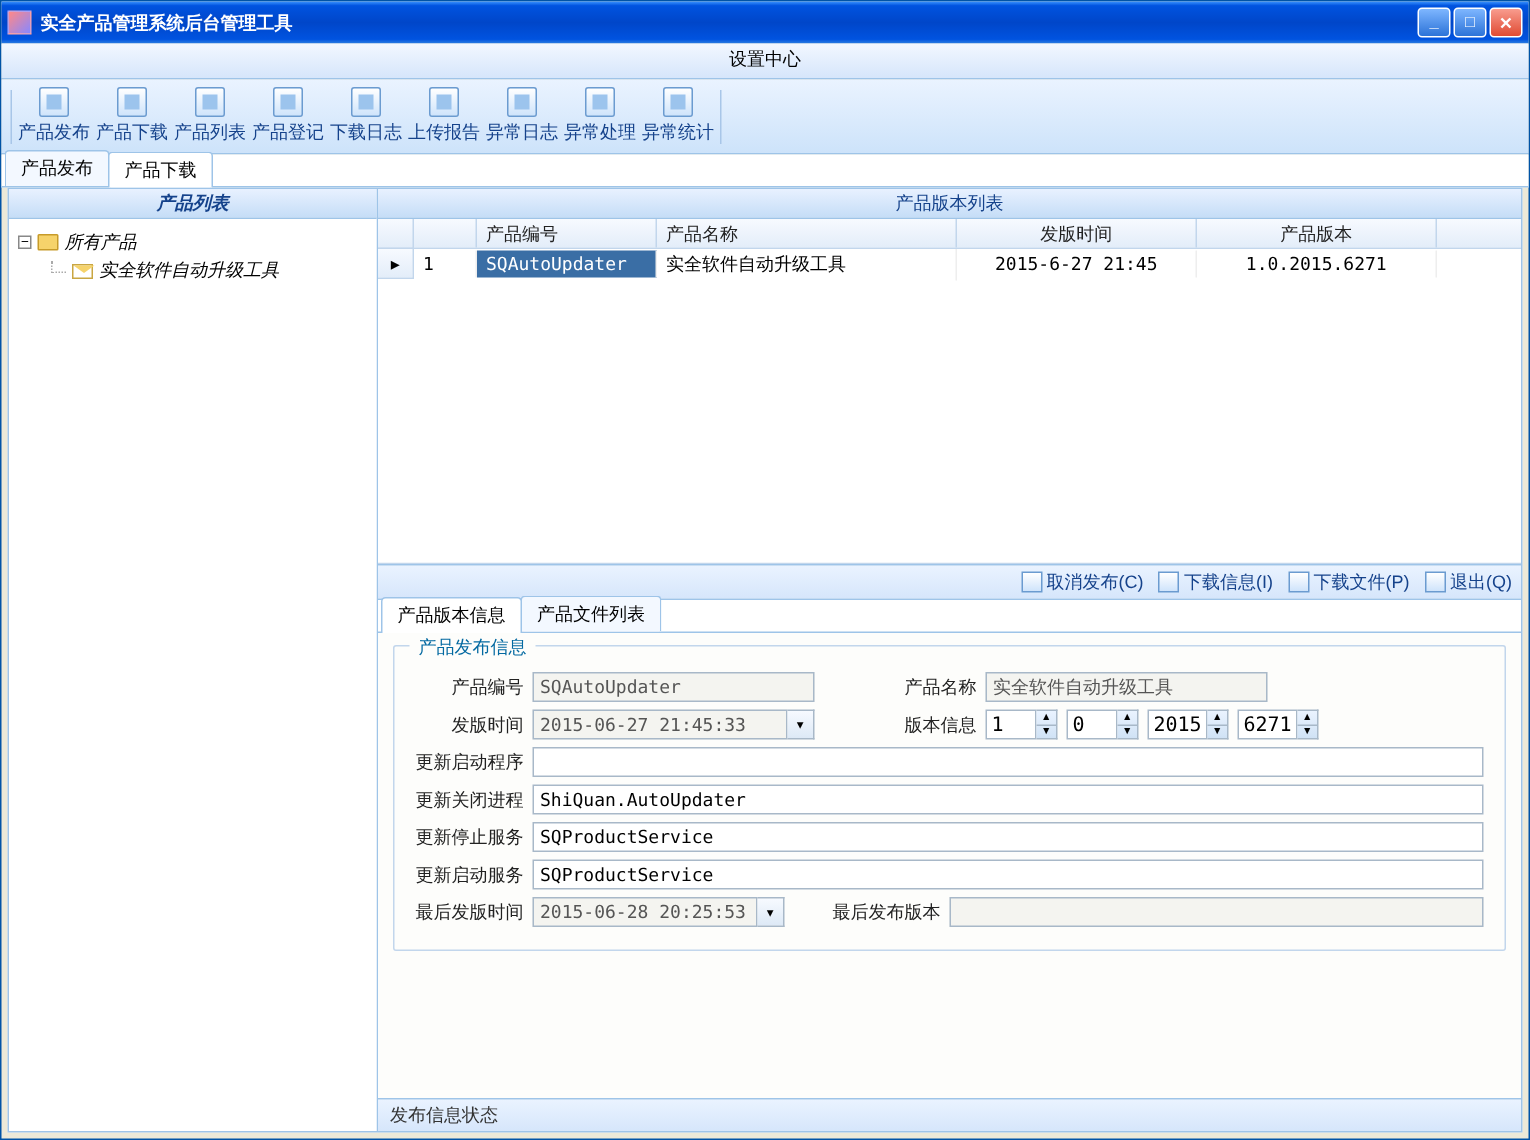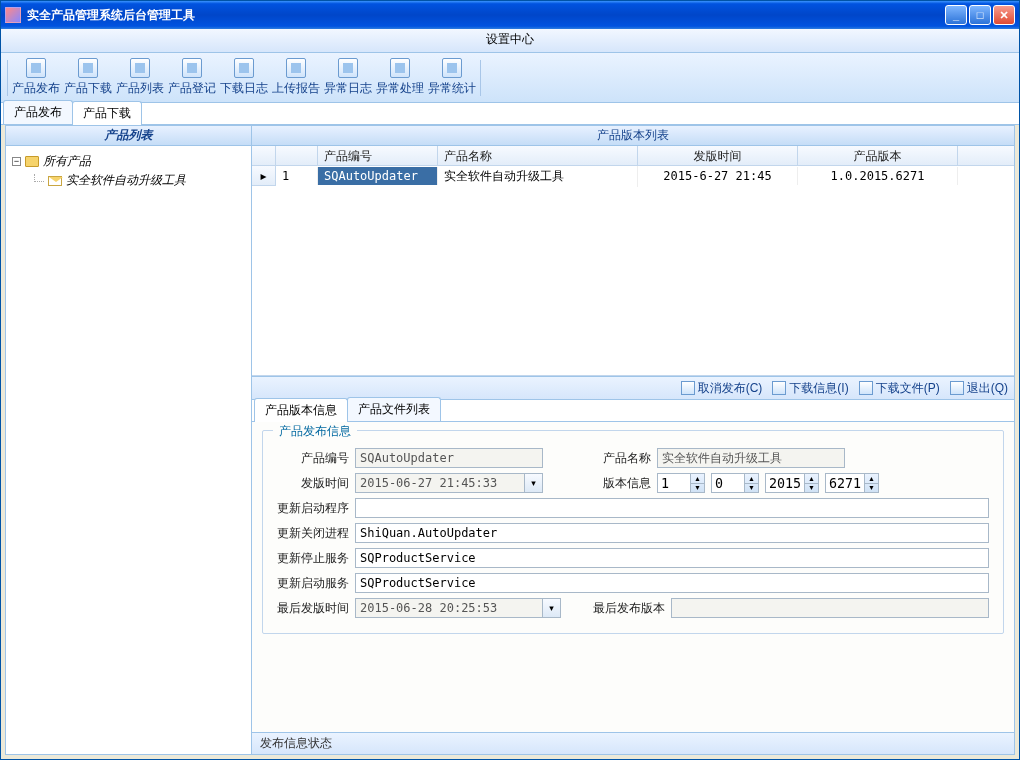--- a/index.html
+++ b/index.html
@@ -276,21 +276,21 @@
             <div class="flabel">更新停止服务</div>
             <input class="tin wfull" value="SQProductService" style="">
           </div>
           <div class="frow">
             <div class="flabel">更新启动服务</div>
             <input class="tin wfull" value="SQProductService" style="">
           </div>
           <div class="frow">
             <div class="flabel">最后发版时间</div>
             <div class="combo">
-                <input class="tin ro" style="width: 188px;" readonly="" value="2015-06-28 20:25:53">
+                <input class="tin ro" style="width: 150px;" readonly="" value="2015-06-28 20:25:53">
                 <div class="dd">▾</div>
               </div>
             <div style="width:10px;"></div>
             <div class="flabel" style="width:82px">最后发布版本</div>
             <input class="tin ro wfull" readonly="" value="" style="">
           </div>
         </div>
       </div>
 
       <div class="statusbar">

